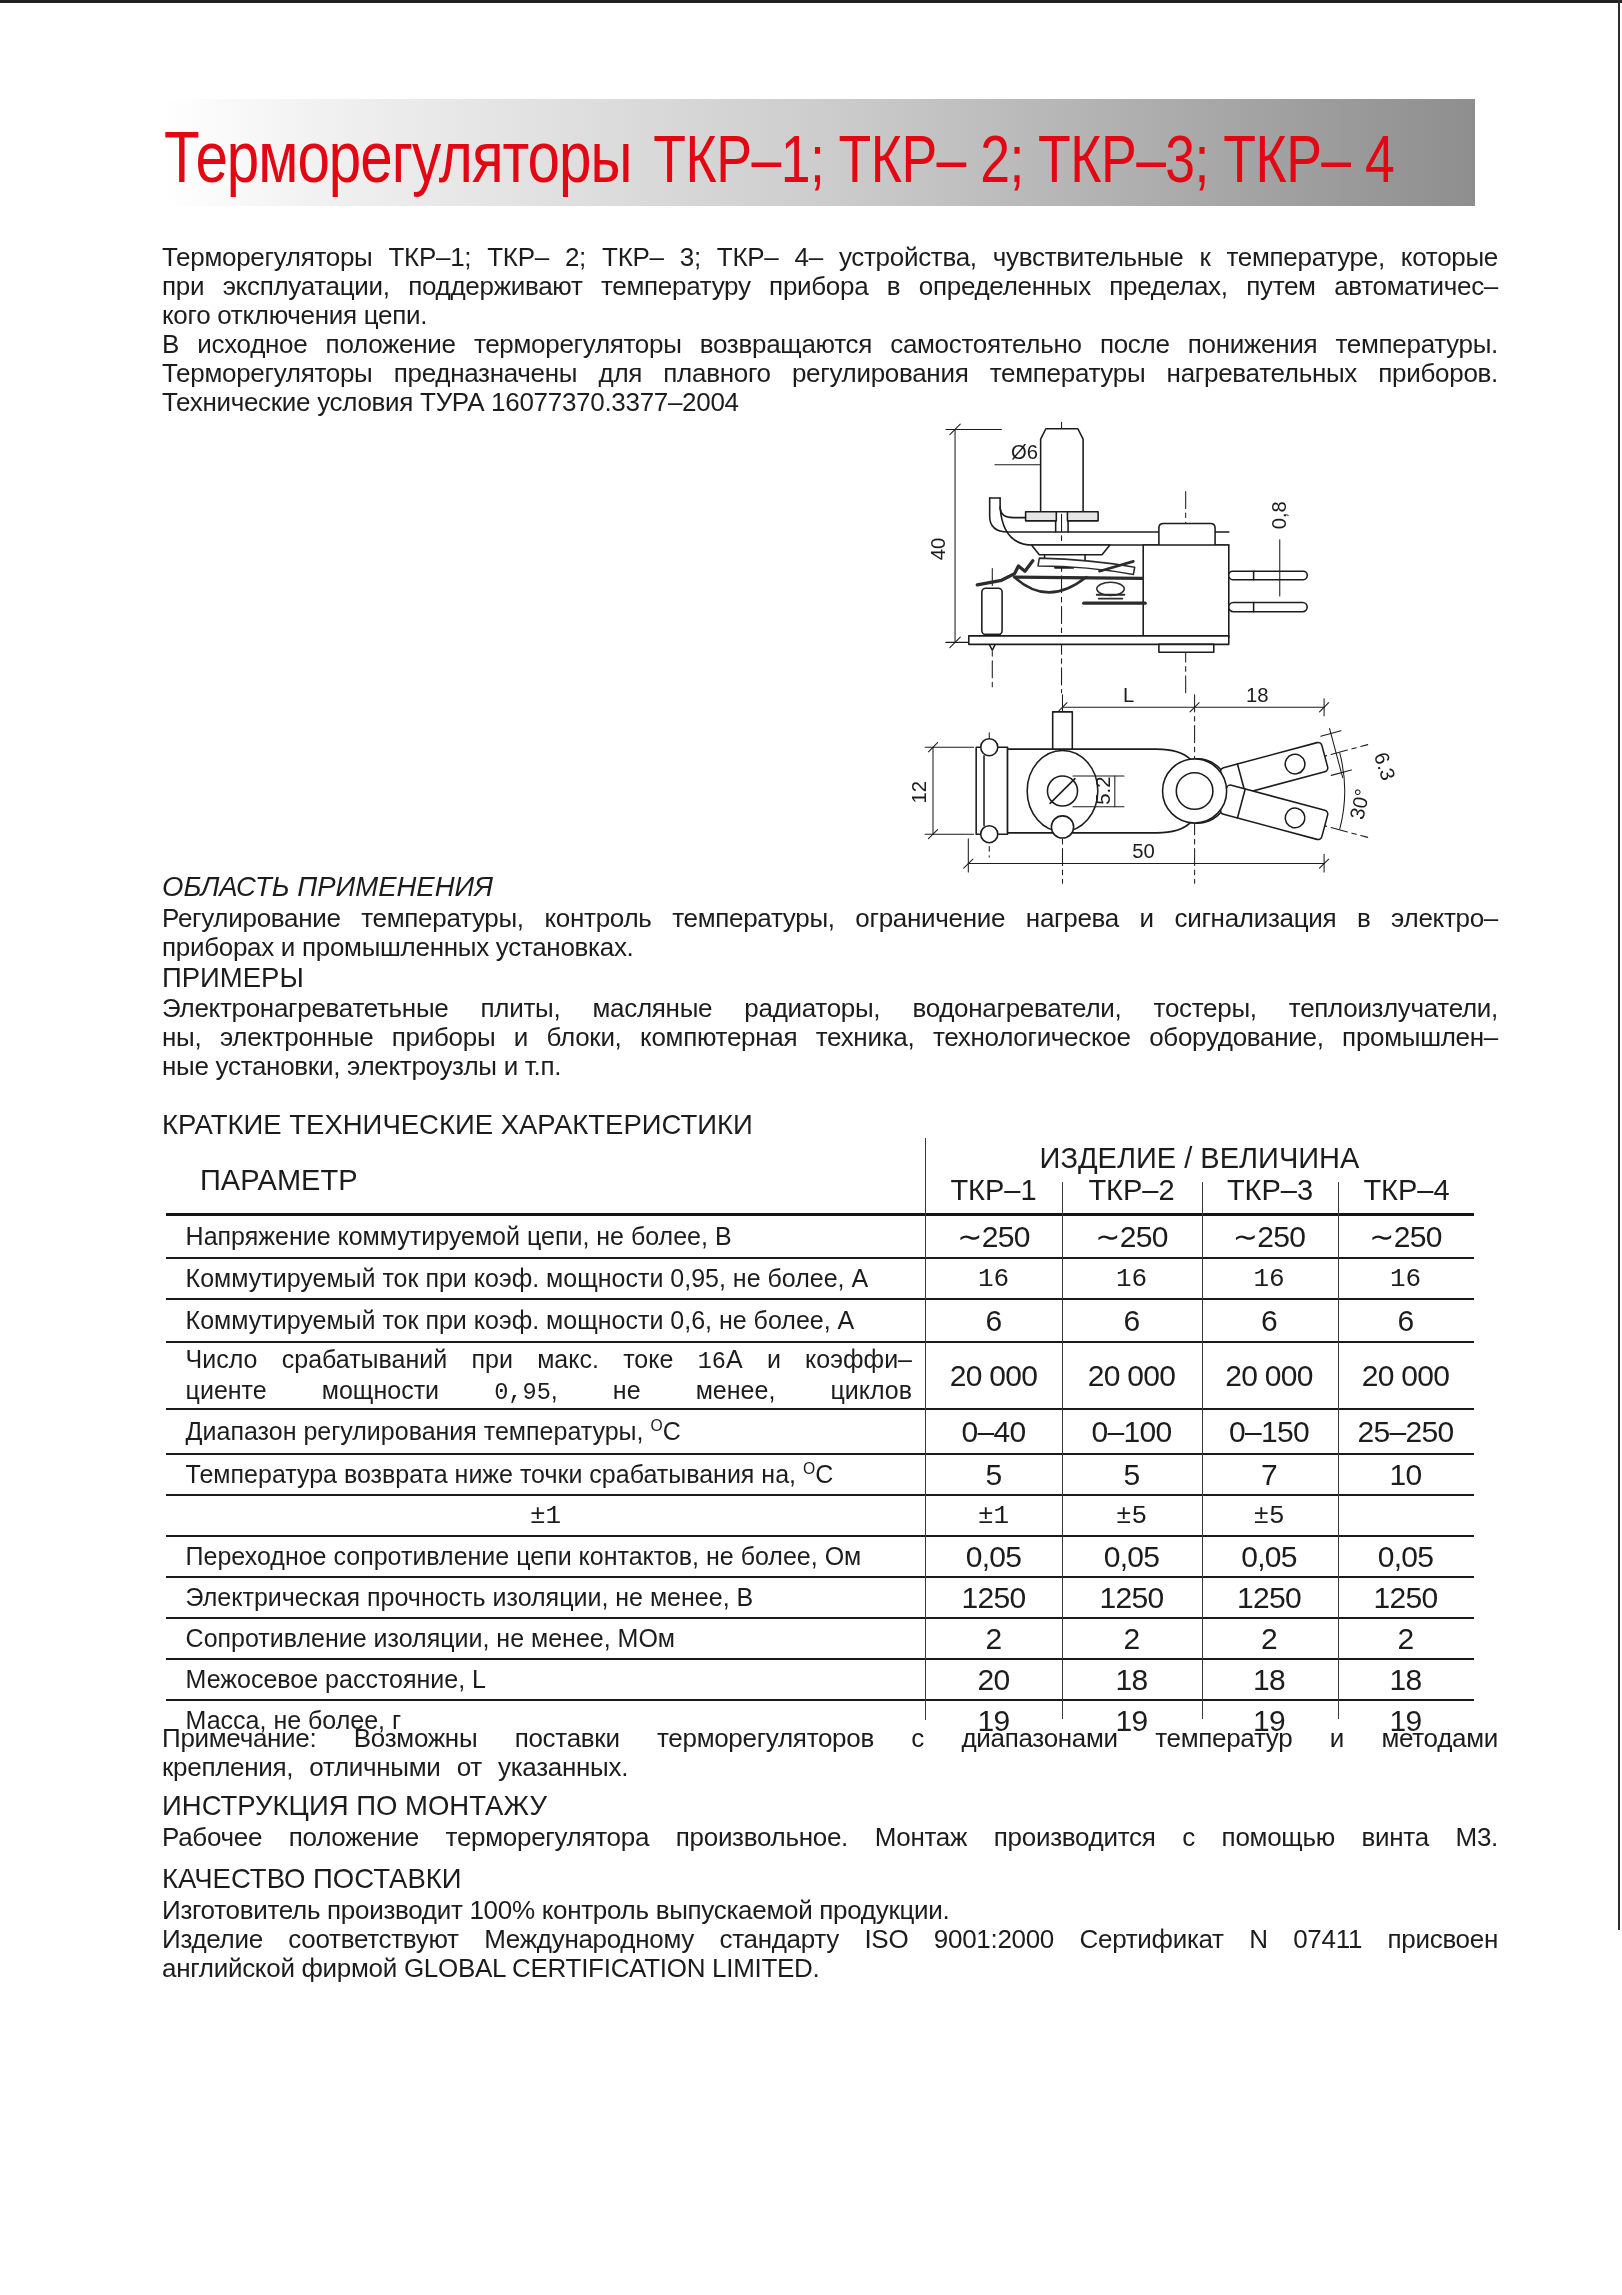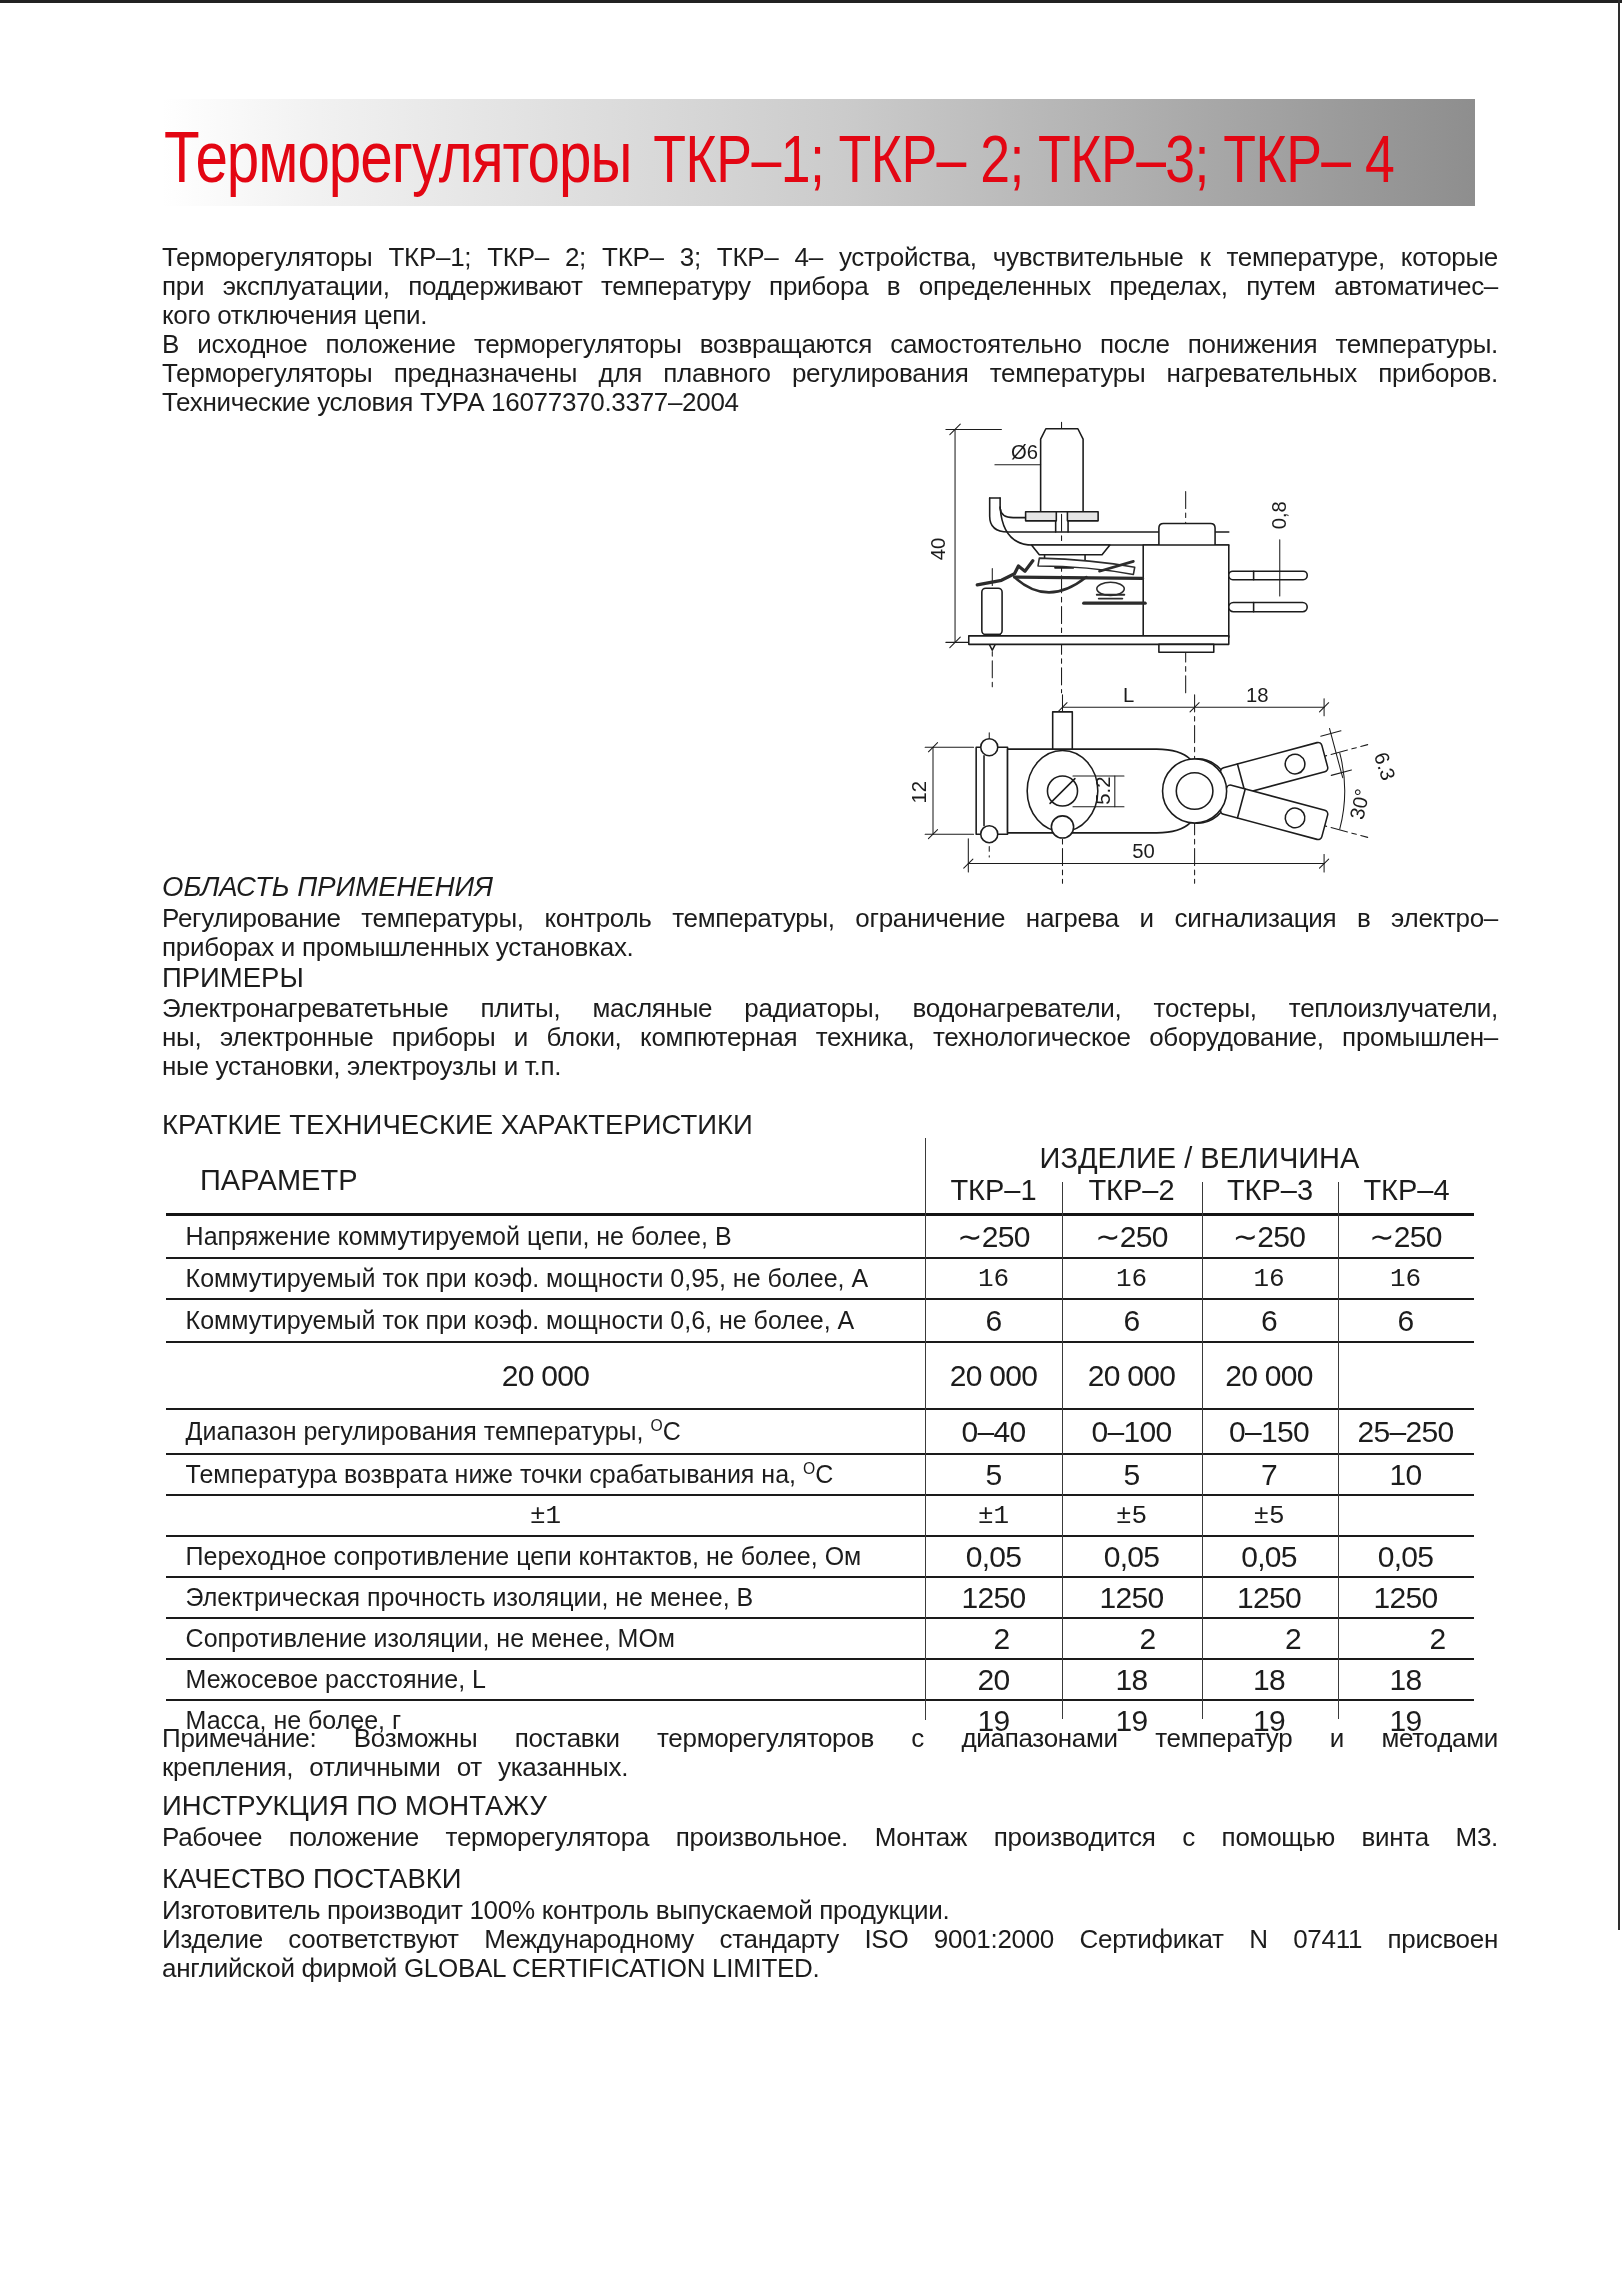--- a/index.html
+++ b/index.html
@@ -261,20 +261,22 @@
           <div class="tval m">16</div>
         </div>
         <div class="trow" style="height: 41px;">
           <div class="tlabel"><span>Коммутируемый ток при коэф. мощности 0,6, не более, А</span></div>
           <div class="tval">6</div>
           <div class="tval">6</div>
           <div class="tval">6</div>
           <div class="tval">6</div>
         </div>
         <div class="trow" style="height: 65px;">
+          <div class="tlabel wrap"><span>Число срабатываний при макс. токе </span><span class="m">16</span><span>А и коэффи–
+циенте мощности </span><span class="m">0,95</span><span>, не менее, циклов</span></div>
           <div class="tval">20 000</div>
           <div class="tval">20 000</div>
           <div class="tval">20 000</div>
           <div class="tval">20 000</div>
         </div>
         <div class="trow" style="height: 43px;">
           <div class="tlabel"><span>Диапазон регулирования температуры,  </span><span class="sp">О</span><span>С</span></div>
           <div class="tval">0–40</div>
           <div class="tval">0–100</div>
           <div class="tval">0–150</div>
@@ -300,21 +302,21 @@
           <div class="tval">0,05</div>
           <div class="tval">0,05</div>
         </div>
         <div class="trow" style="height: 39px;">
           <div class="tlabel"><span>Электрическая прочность изоляции, не менее, В</span></div>
           <div class="tval">1250</div>
           <div class="tval">1250</div>
           <div class="tval">1250</div>
           <div class="tval">1250</div>
         </div>
-        <div class="trow" style="height: 39px; gap: 8px;">
+        <div class="trow" style="height: 39px;">
           <div class="tlabel"><span>Сопротивление изоляции, не менее, МОм</span></div>
           <div class="tval">2</div>
           <div class="tval">2</div>
           <div class="tval">2</div>
           <div class="tval">2</div>
         </div>
         <div class="trow" style="height: 39px;">
           <div class="tlabel"><span>Межосевое расстояние, L</span></div>
           <div class="tval">20</div>
           <div class="tval">18</div>

